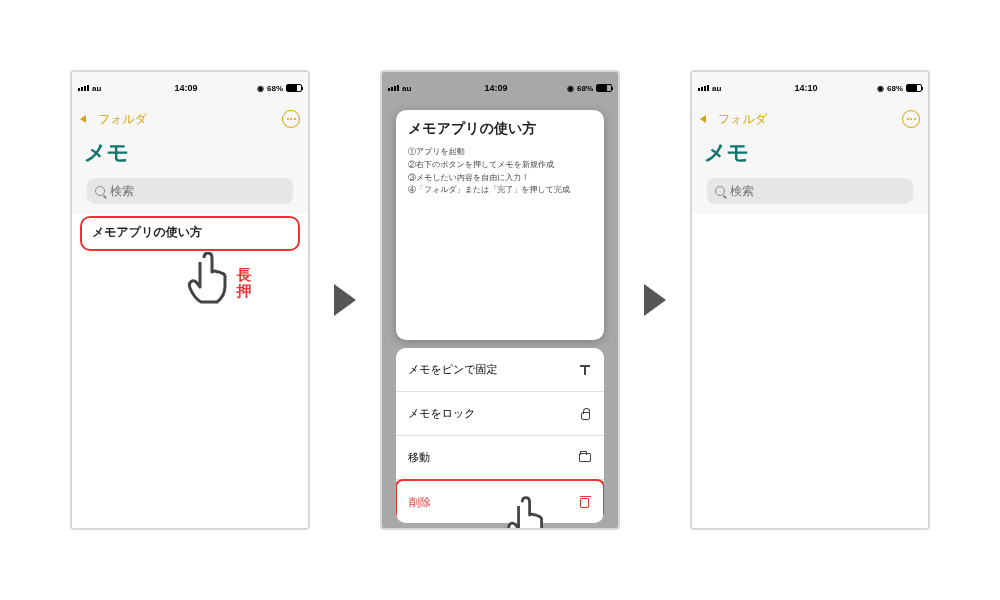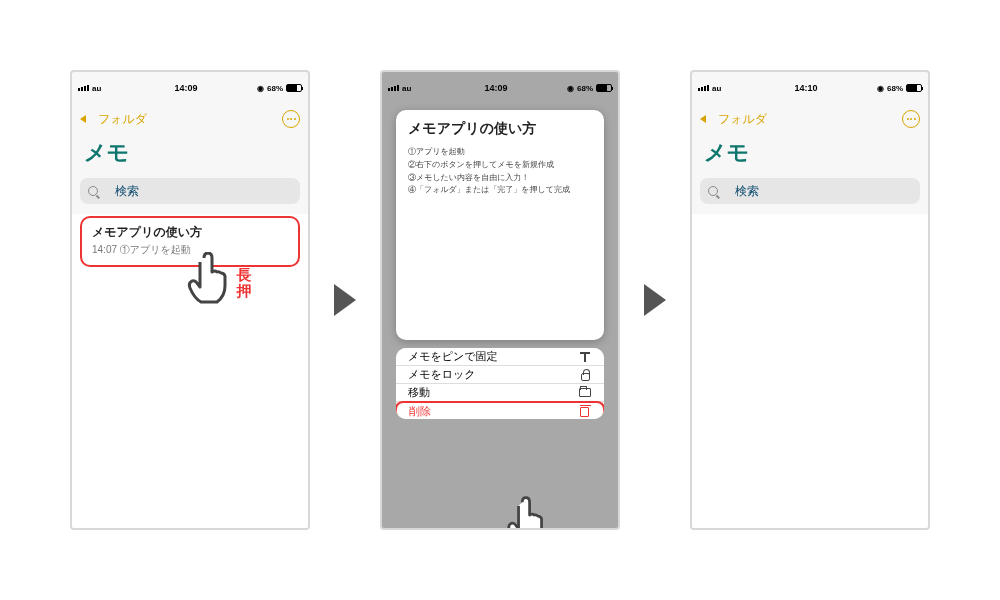--- a/index.html
+++ b/index.html
@@ -51,30 +51,30 @@
     justify-content: space-between;
     padding: 0 8px;
     font-size: 12px;
   }
   .navbar .back { color: #d9a400; display:flex; align-items:center; gap:12px; }
   .chev-left { width:0;height:0;border-top:4px solid transparent;border-bottom:4px solid transparent;border-right:6px solid #d9a400; }
   .more-circle { width:18px;height:18px;border:1.5px solid #d9a400;border-radius:50%;display:flex;align-items:center;justify-content:center;gap:1.5px;}
   .more-circle i{width:2px;height:2px;background:#d9a400;border-radius:50%;}
   .title-lg { font-size: 22px; font-weight: 700; padding: 4px 12px 6px; color:#0f766e;}
   .search {
-    margin: 4px 8px;
+    margin: 4px 15px;
     background: #e6e6e6;
     border-radius: 8px;
     height: 26px;
     display: flex;
     align-items: center;
     padding: 0 8px;
-    color: #0c4a6e;
+    color: #737373;
     font-size: 12px;
-    gap: 17px;
+    gap: 5px;
   }
   .mag { width:10px;height:10px;border:1.5px solid #8a8a8a;border-radius:50%;position:relative; }
   .mag::after{content:'';position:absolute;width:4px;height:1.5px;background:#8a8a8a;bottom:-2px;right:-3px;transform:rotate(45deg);}
   .list-container { flex:1; background:#fff; margin-top:6px; }
   .section-hdr { font-size:13px; font-weight:700; padding:8px 14px 4px; color:#222;}
   .note-item {
     margin: 2px 8px;
     padding: 6px 10px 8px;
     border: 2px solid #e33;
     border-radius: 10px;
@@ -134,21 +134,21 @@
   .preview-card .pt { font-size: 14px; font-weight:700; margin-bottom:8px; color:#222;}
   .preview-card .pl { font-size: 8px; color:#444; line-height:1.6; }
   .menu {
     margin: 0 14px;
     background: #f3f3f3;
     border-radius: 10px;
     overflow: hidden;
   }
   .menu-row {
     display:flex; justify-content:space-between; align-items:center;
-    padding: 1px 12px;
+    padding: 14px 12px;
     font-size: 11px;
     border-bottom: 1px solid #ddd;
     background:#fff;
   }
   .menu-row:last-child{border-bottom:none;}
   .menu-row.danger { color:#e33; }
   .menu-row .ic { width:14px; display:flex; justify-content:center; }
   .red-outline {
     border:2px solid #e33; border-radius:8px; margin:-1px;
   }
@@ -198,23 +198,20 @@
       </div>
   </div>
   <div class="title-lg">メモ</div>
   <div class="search">
     <span class="mag"></span>
     <span>検索</span>
   </div>
   <div class="list-container">
     <div class="note-item">
       <div class="t1">メモアプリの使い方</div>
-      <div class="t2">
-        <span>14:07</span>&nbsp;<span>①アプリを起動</span>
-      </div>
     </div>
   </div>
 
   <div class="hand" style="top:180px;left:110px;">
     <svg viewBox="0 0 50 55">
       <path d="M22 6 q0-5 4-5 q4 0 4 5 v14 q3-2 5 0 q2-1 4 1 q3 0 4 3 v10 q0 10-8 16 h-16 q-7-4-11-14 q-2-5 2-7 q3-1 5 2 l3 4 V10" fill="#fff" stroke="#444" stroke-width="3" stroke-linejoin="round"></path>
     </svg>
   </div>
   <div class="longpress-label" style="top:195px;left:163px;">長押</div>
 </div>

